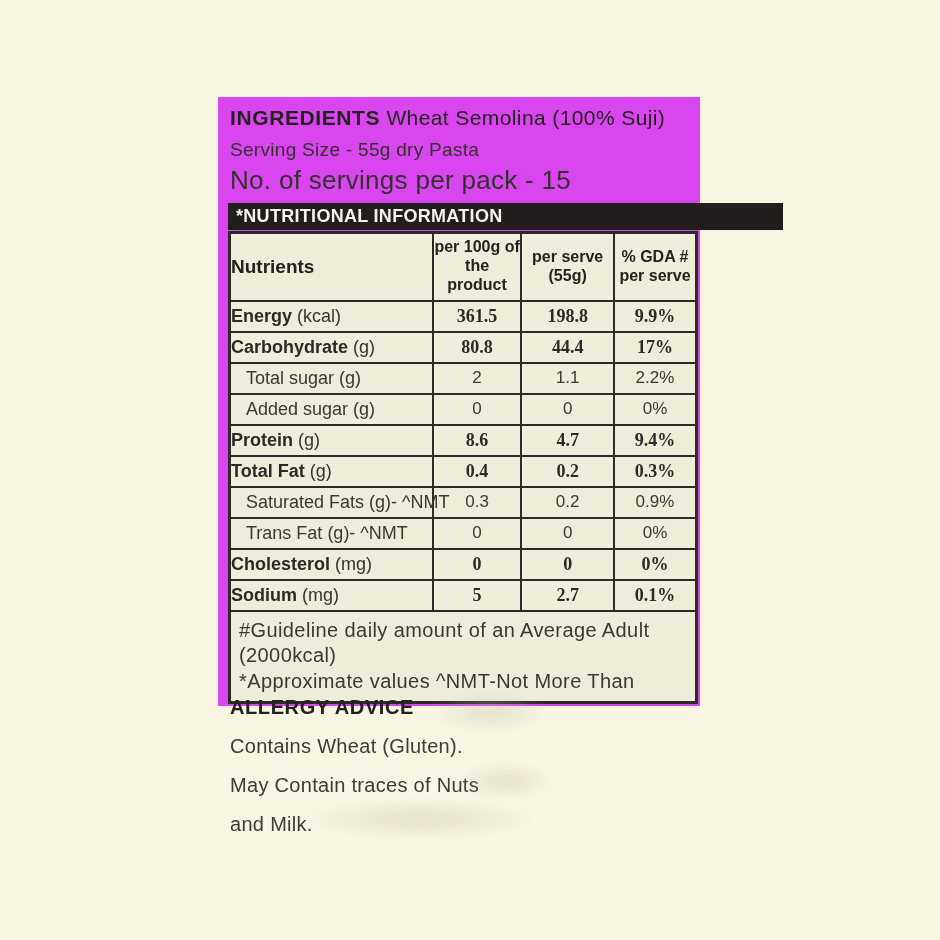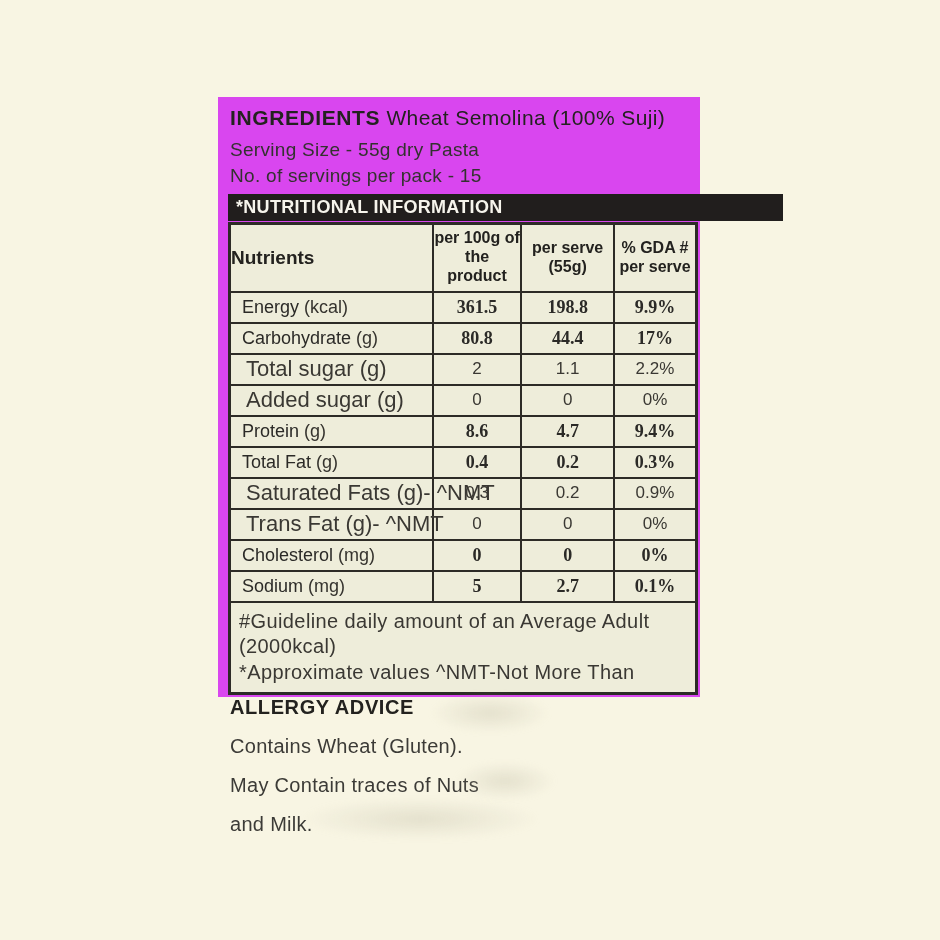--- a/index.html
+++ b/index.html
@@ -30,21 +30,21 @@
   }
   .ingredients-line .hd { font-weight: bold; letter-spacing: 0.6px; }
   .serving-line {
     margin: 9px 0 0 12px;
     font-size: 19px;
     letter-spacing: 0.3px;
     color: #33322e;
   }
   .pack-line {
     margin: 4px 0 0 12px;
-    font-size: 19px;
+    font-size: 26px;
     letter-spacing: 0.3px;
     color: #33322e;
   }
 
   .nutrition-bar {
     margin: 7px 0 0 10px;
     width: 555px;
     height: 27px;
     background: #211e1d;
     color: #f6f4ec;
@@ -88,25 +88,25 @@
     text-align: center;
     line-height: 1.18;
     padding: 2px 3px;
     color: #23221f;
   }
 
   tr.data-row { height: 31px; }
   td.c-name { padding-left: 8px; white-space: nowrap; font-size: 18px; }
   td.c-val  { text-align: center; font-size: 18px; }
 
-  tr.row-main td.c-name .nm { font-weight: normal; padding-left: 11px; }
+  tr.row-main td.c-name .nm { font-weight: bold; }
   tr.row-main td.c-val { font-weight: bold; font-family: Liberation Serif, serif; }
   tr.row-main td.c-name .un { font-weight: normal; color: #35332e; }
 
-  tr.row-sub td.c-name { padding-left: 15px; font-size: 22px; color: #3a3833; }
+  tr.row-sub td.c-name { padding-left: 15px; font-size: 18px; color: #3a3833; }
   tr.row-sub td.c-val { font-weight: normal; font-size: 17px; color: #3a3833; }
 
   tr.foot-row td {
     padding: 6px 8px 7px 8px;
     font-size: 20px;
     letter-spacing: 0.4px;
     line-height: 1.28;
     color: #3a3833;
   }
 

